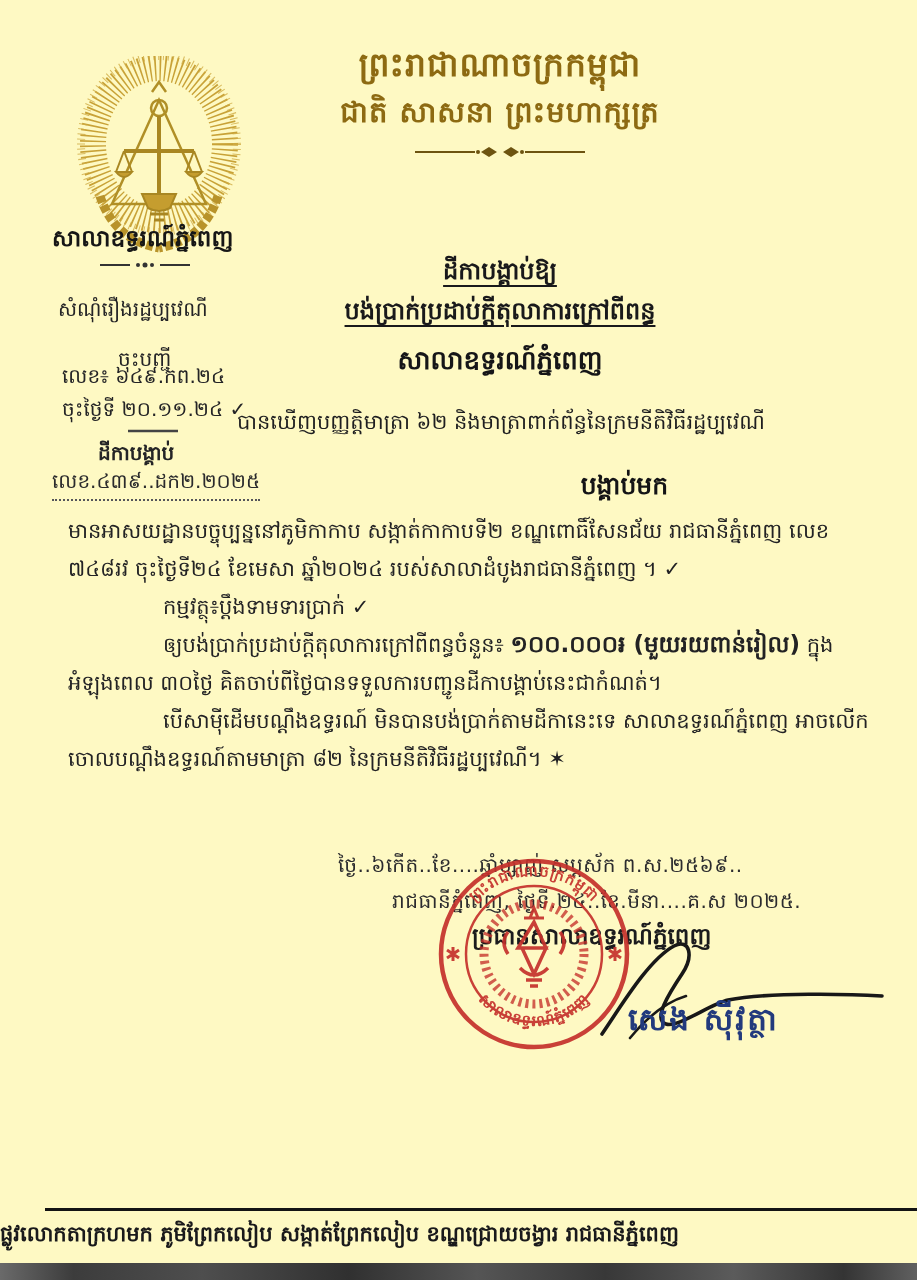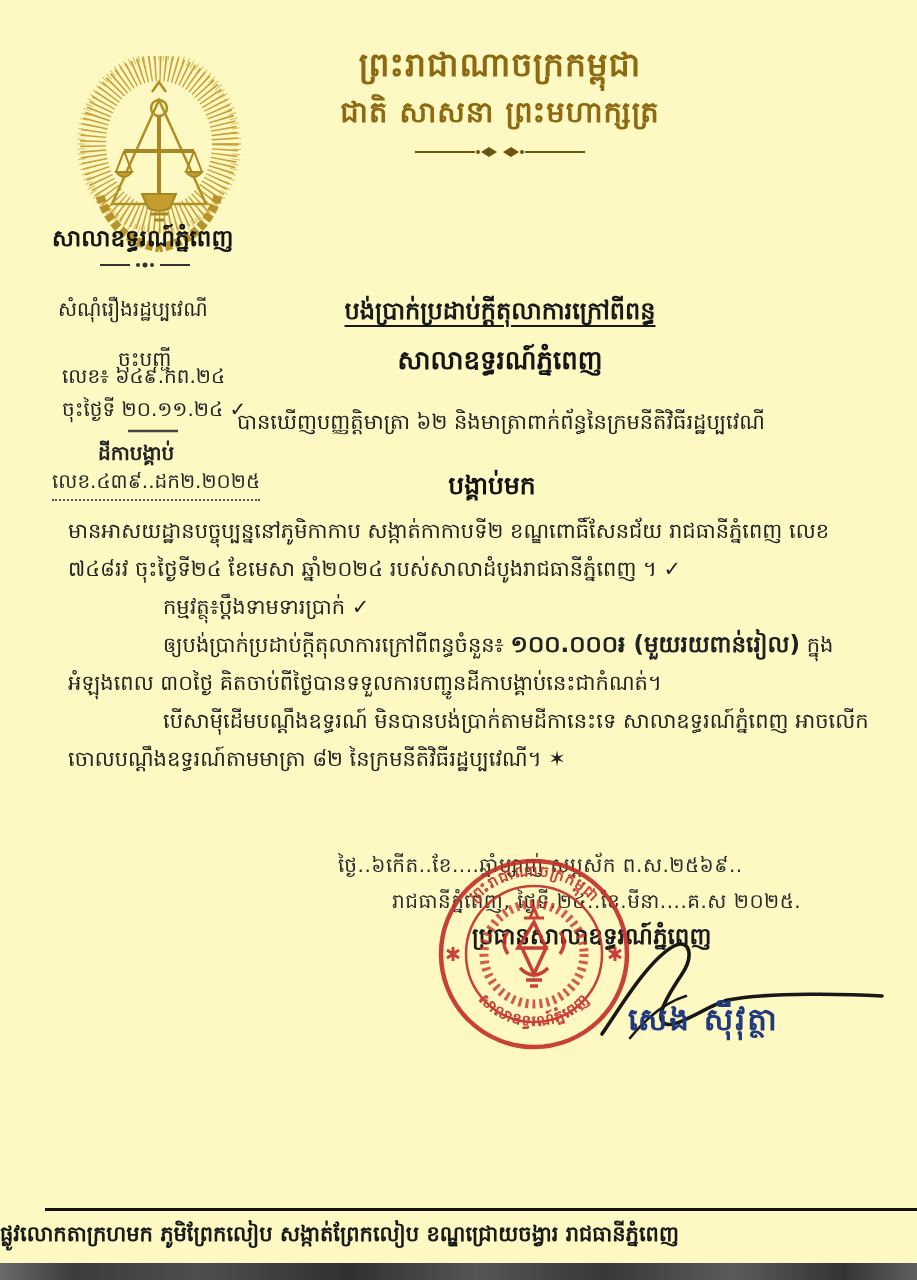--- a/index.html
+++ b/index.html
@@ -77,24 +77,25 @@
   <div class="abs side" style="left:58px;top:296px;">សំណុំរឿងរដ្ឋប្បវេណី</div>
   <div class="abs side" style="left:118px;top:330px;margin-top:16px;">ចុះបញ្ជី</div>
   <div class="abs side" style="left:62px;top:363px;">លេខ៖ ៦៤៩.កព.២៤</div>
   <div class="abs side" style="left:62px;top:396px;">ចុះថ្ងៃទី ២០.១១.២៤ ✓</div>
   <svg class="abs" style="left:128px;top:428px;" width="50" height="6" viewBox="0 0 50 6">
     <line x1="0" y1="3" x2="50" y2="3" stroke="#444" stroke-width="2.5"></line>
   </svg>
   <div class="abs side bold" style="left:98px;top:440px;">ដីកាបង្គាប់</div>
   <div class="abs side-hand" style="left:52px;top:468px;">លេខ.៤៣៩..ដក២.២០២៥</div>
 
+  <div class="abs ttl center" style="left:300px;top:256px;width:400px;">ដីកាបង្គាប់ឱ្យ</div>
   <div class="abs ttl center" style="left:250px;top:296px;width:500px;">បង់ប្រាក់ប្រដាប់ក្តីតុលាការក្រៅពីពន្ធ</div>
   <div class="abs court-mid center" style="left:300px;top:344px;width:400px;">សាលាឧទ្ធរណ៍ភ្នំពេញ</div>
   <div class="abs seen" style="left:237px;top:408px;">បានឃើញបញ្ញត្តិមាត្រា ៦២ និងមាត្រាពាក់ព័ន្ធនៃក្រមនីតិវិធីរដ្ឋប្បវេណី</div>
-  <div class="abs order-head center" style="left:342px;top:470px;width:300px;">បង្គាប់មក</div>
+  <div class="abs order-head center" style="left:368px;top:470px;width:300px;text-align:right;">បង្គាប់មក</div>
 
   <div class="bodylines">
 
       <div class="bline"><span>មានអាសយដ្ឋានបច្ចុប្បន្ននៅភូមិកាកាប សង្កាត់កាកាបទី២ ខណ្ឌពោធិ៍សែនជ័យ រាជធានីភ្នំពេញ លេខ</span><span class="amt"></span><span></span></div>
       <div class="bline"><span>៧៤៨រវ ចុះថ្ងៃទី២៤ ខែមេសា ឆ្នាំ២០២៤ របស់សាលាដំបូងរាជធានីភ្នំពេញ ។ ✓</span><span class="amt"></span><span></span></div>
       <div class="bline ind"><span>កម្មវត្ថុ៖ប្តឹងទាមទារប្រាក់ ✓</span><span class="amt"></span><span></span></div>
       <div class="bline ind"><span>ឲ្យបង់ប្រាក់ប្រដាប់ក្តីតុលាការក្រៅពីពន្ធចំនួន៖ </span><span class="amt">១០០.០០០៛ (មួយរយពាន់រៀល)</span><span> ក្នុង</span></div>
       <div class="bline"><span>អំឡុងពេល ៣០ថ្ងៃ គិតចាប់ពីថ្ងៃបានទទួលការបញ្ជូនដីកាបង្គាប់នេះជាកំណត់។</span><span class="amt"></span><span></span></div>
       <div class="bline ind"><span>បើសាម៉ីដើមបណ្តឹងឧទ្ធរណ៍ មិនបានបង់ប្រាក់តាមដីកានេះទេ សាលាឧទ្ធរណ៍ភ្នំពេញ អាចលើក</span><span class="amt"></span><span></span></div>
       <div class="bline"><span>ចោលបណ្តឹងឧទ្ធរណ៍តាមមាត្រា ៨២ នៃក្រមនីតិវិធីរដ្ឋប្បវេណី។ ✶</span><span class="amt"></span><span></span></div>

